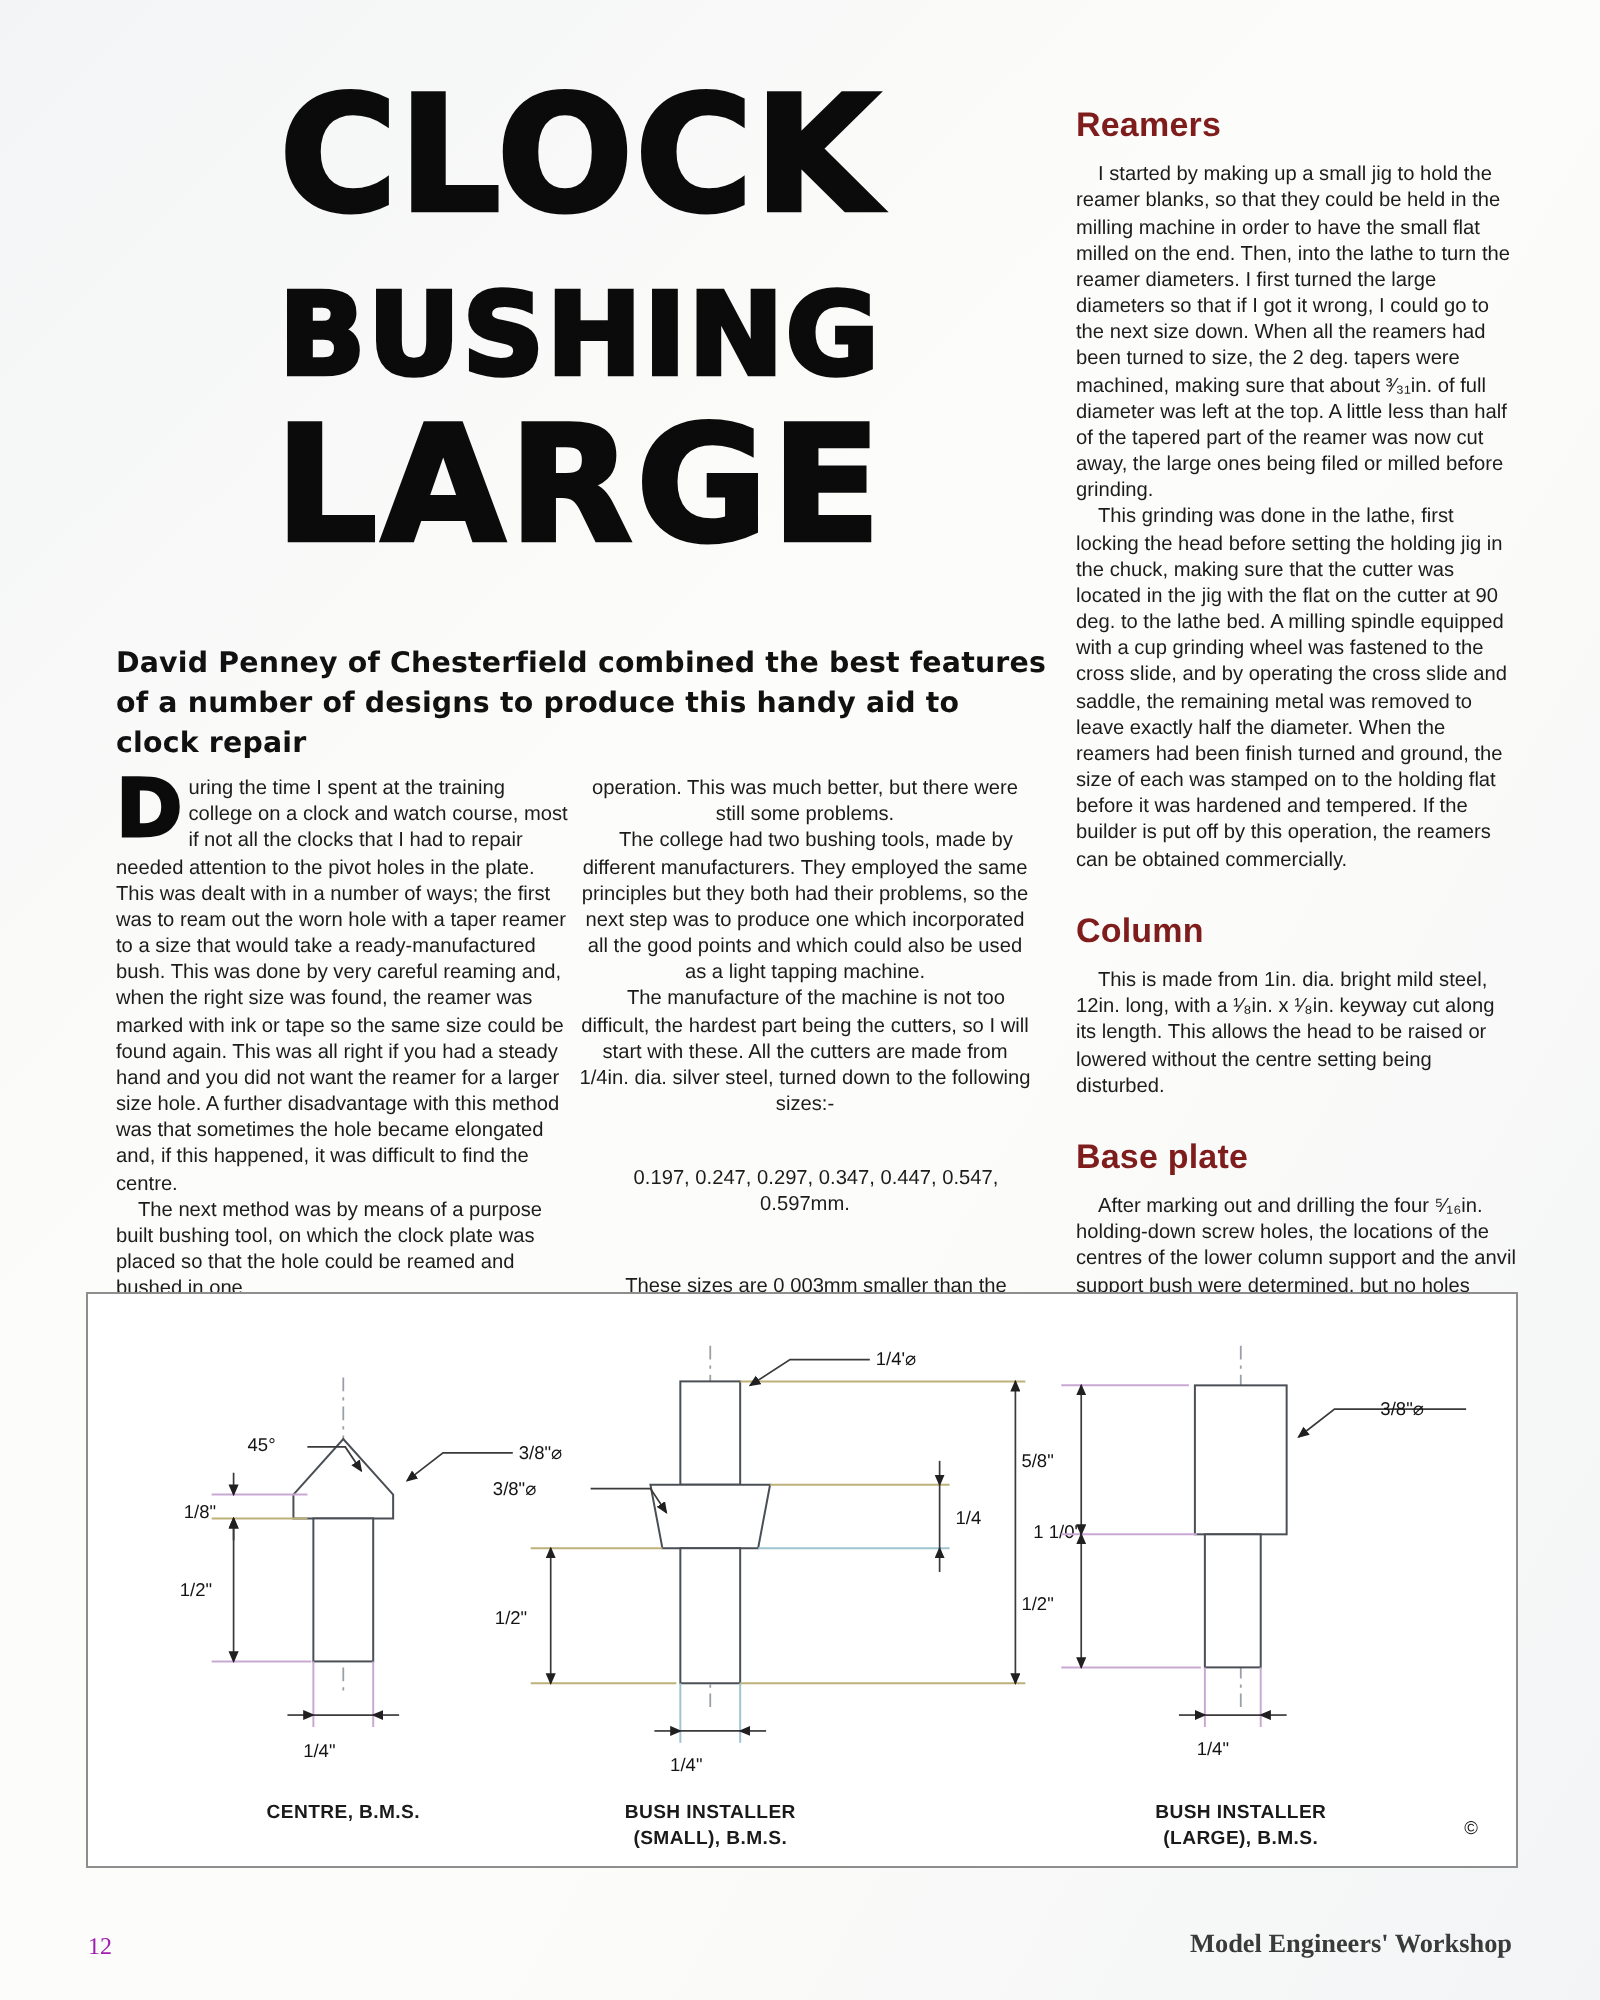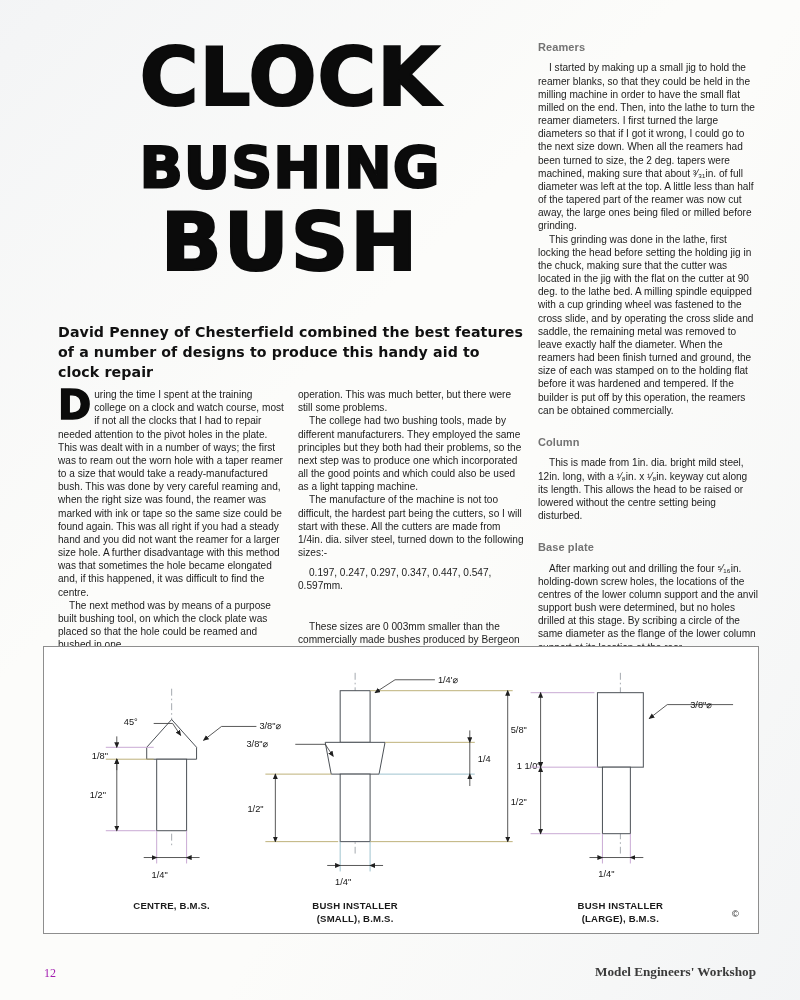--- a/index.html
+++ b/index.html
@@ -62,34 +62,34 @@
   
   .col {
     position: absolute;
     font-family: "Liberation Sans", sans-serif;
     font-size: 10.1px;
     line-height: 1.305;
     color: #1c1c1c;
     text-align: left;
   }
   #col1 { left: 58px;  top: 388px; width: 229px; }
-  #col2 { left: 298px; top: 388px; width: 229px; }
+  #col2 { left: 288px; top: 388px; width: 229px; text-align: center; }
   #col3 { left: 538px; top: 40px;  width: 222px; }
 
   .col p { margin: 0; text-indent: 11px; }
   .col p.noindent { text-indent: 0; }
   .col p.spaced { margin-top: 27px; }
-  .col p.sizes { text-indent: 11px; margin-top: 7px; }
+  .col p.sizes { text-indent: 11px; margin-top: 24px; }
 
   .sect-head {
     font-family: "Liberation Sans", sans-serif;
     font-weight: bold;
-    font-size: 11px;
-    color: #737373;
-    margin: 0 0 7px 0;
+    font-size: 17px;
+    color: #7f1d1d;
+    margin: 12px 0 7px 0;
     letter-spacing: .1px;
   }
   .sect-head.gap { margin-top: 18px; }
 
   
   #dropcap {
     float: left;
     font-family: "DejaVu Sans", sans-serif;
     font-weight: bold;
     font-size: 40px;
@@ -139,21 +139,21 @@
 </style>
 </head>
 <body>
 
 <div id="page">
   <div id="paper-tint"></div>
 
   <div id="masthead">
     <div class="mast-line" id="mast-l1">CLOCK</div>
     <div class="mast-line" id="mast-l2">BUSHING</div>
-    <div class="mast-line" id="mast-l3">BUSH</div>
+    <div class="mast-line" id="mast-l3">LARGE</div>
   </div>
 
   <div id="standfirst">David Penney of Chesterfield combined the best features of a number of designs to produce this handy aid to clock repair</div>
 
   <div class="col" id="col1">
     <p class="noindent">
       <span id="dropcap">D</span><span>uring the time I spent at the training college on a clock and watch course, most if not all the clocks that I had to repair needed attention to the pivot holes in the plate. This was dealt with in a number of ways; the first was to ream out the worn hole with a taper reamer to a size that would take a ready-manufactured bush. This was done by very careful reaming and, when the right size was found, the reamer was marked with ink or tape so the same size could be found again. This was all right if you had a steady hand and you did not want the reamer for a larger size hole. A further disadvantage with this method was that sometimes the hole became elongated and, if this happened, it was difficult to find the centre.</span>
     </p>
     <p><span>The next method was by means of a purpose built bushing tool, on which the clock plate was placed so that the hole could be reamed and bushed in one</span></p>
   </div>

